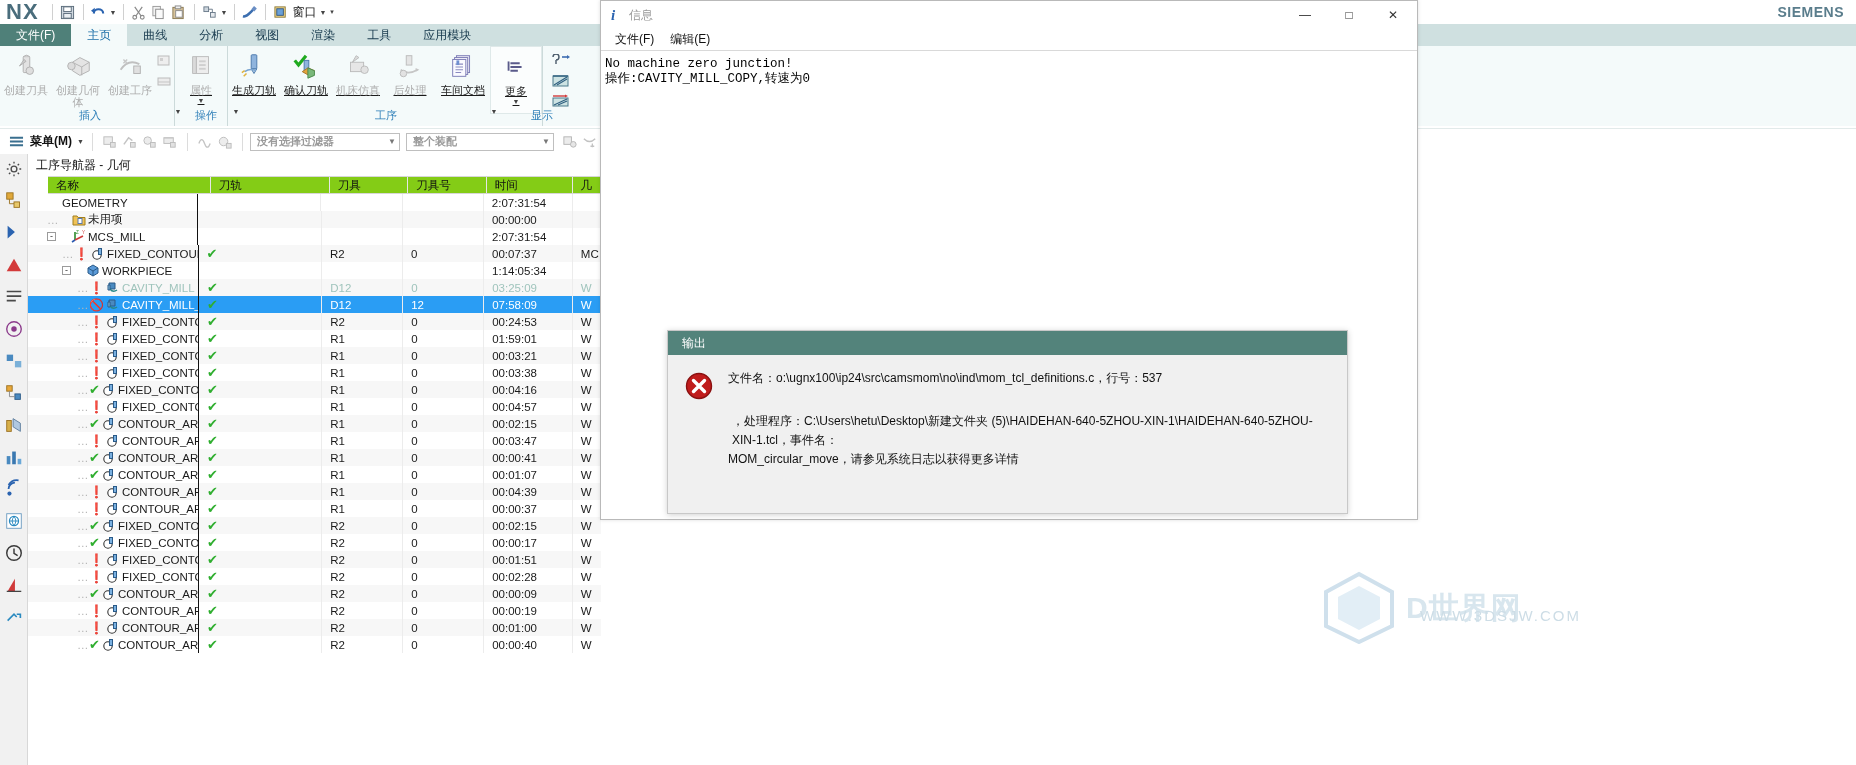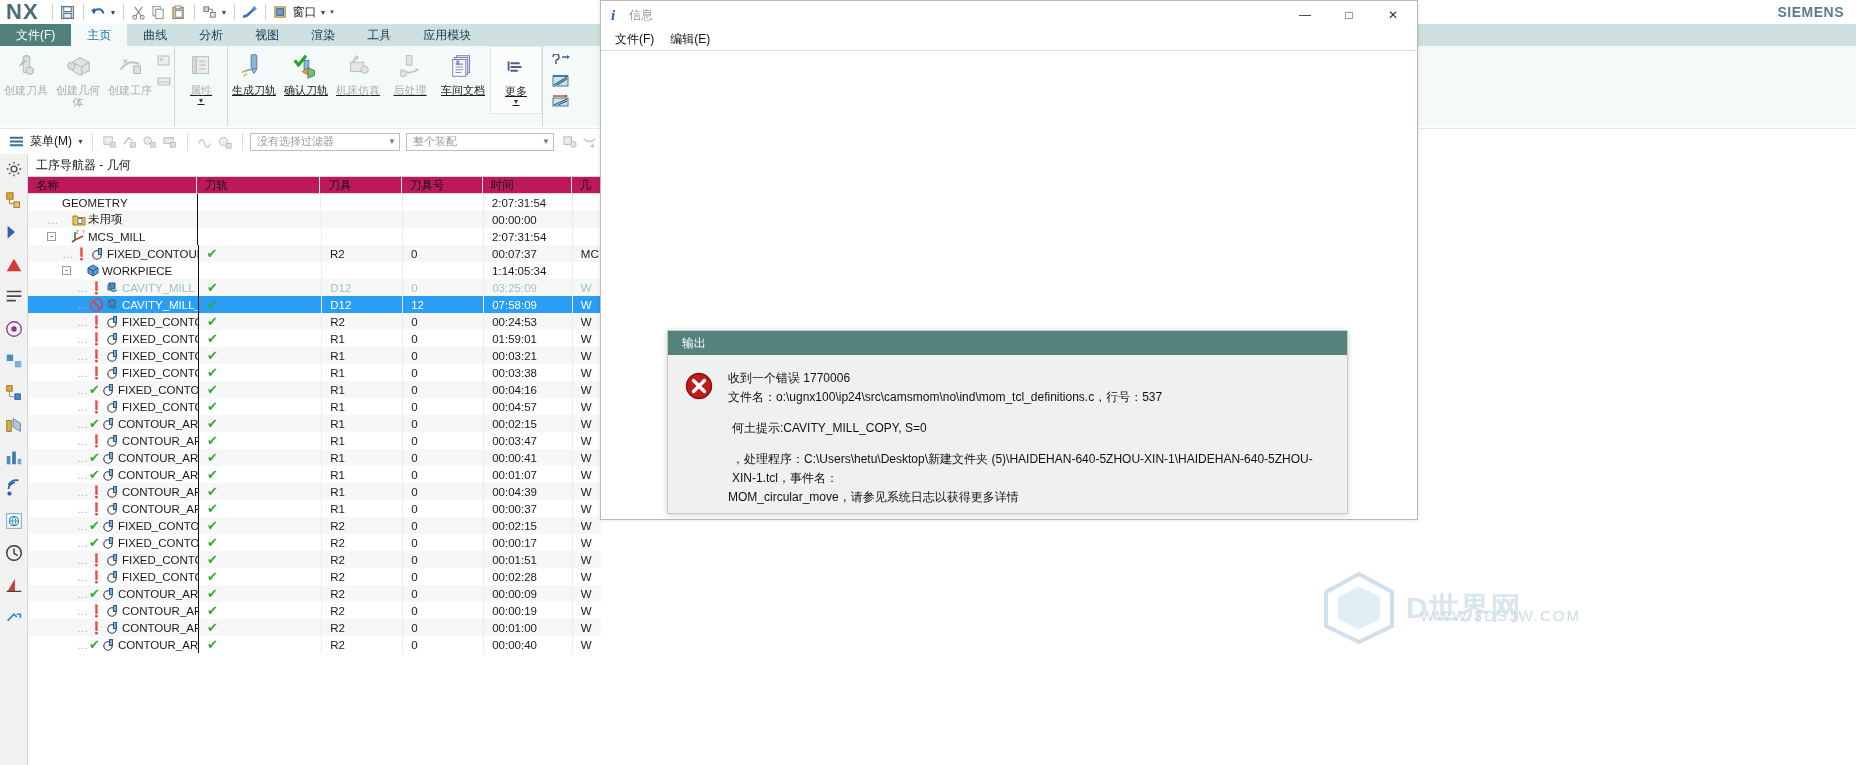--- a/index.html
+++ b/index.html
@@ -75,21 +75,21 @@
   .group-labels {
     position: absolute; left: 0; top: 108px; width: 1856px; height: 18px;
     font-size: 11px; color: #2e7fb8;
   }
   .glabel { position: absolute; top: 0; text-align: center; }
 
   
   .menubar {
     position: absolute; left: 0; top: 128px; width: 1856px; height: 26px;
     background: #ffffff; border-top: 1px solid #e2eaea;
-    display: flex; align-items: center; padding-left: 6px;
+    display: flex; align-items: center; padding-left: 6px; font-weight: bold;
   }
   .menu-btn { display: flex; align-items: center; gap: 4px; font-size: 12px; color: #111; }
   .mb-sep { width: 1px; height: 18px; background: #dcdcdc; margin: 0 7px; }
   .mb-ic { width: 20px; height: 18px; display: flex; align-items: center; justify-content: center; }
   .combo {
     height: 18px; border: 1px solid #bfbfbf; background: #fff;
     display: flex; align-items: center; justify-content: space-between;
     padding: 0 3px 0 6px; font-size: 11px; color: #9a9a9a;
   }
   .combo .cc { font-size: 8px; color: #777; }
@@ -102,22 +102,22 @@
   }
   .rail-ic { width: 22px; height: 22px; display: flex; align-items: center; justify-content: center; }
 
   
   .nav {
     position: absolute; left: 28px; top: 154px; width: 573px; height: 611px;
     background: #ffffff; overflow: hidden;
   }
   .nav-title { height: 22px; display: flex; align-items: center; padding-left: 8px; font-size: 12px; color: #111; }
   .thead {
-    display: flex; height: 18px; background: #be185d;
-    border-top: 1px solid #d7d7d7; border-bottom: 1px solid #d7d7d7;
+    display: flex; height: 18px; background: #84cc16;
+    border-top: 1px solid #d7d7d7; border-bottom: 1px solid #d7d7d7; margin-left: 20px;
   }
   .th {
     font-size: 11.5px; color: #111; padding-left: 8px; display: flex; align-items: center;
     border-right: 1px solid #e6e6e6;
   }
   .tbody { }
   .trow { display: flex; height: 17px; align-items: center; font-size: 11.5px; }
   .trow.alt { background: #f7f7f7; }
   .trow.sel { background: #2a9df4; color: #fff; }
   .td { display: flex; align-items: center; height: 17px; overflow: hidden; white-space: nowrap; }
@@ -452,20 +452,29 @@
               <rect x="2" y="4" width="15" height="8" fill="#cde3e3" stroke="#4a7b8b"></rect>
               <path d="M3 11 l13 -6 M7 11 l9 -4" stroke="#2f5f7f" stroke-width="1.1"></path>
               <path d="M2 2 h12" stroke="#d03a3a" stroke-width="1.4"></path>
               <path d="M14 0.5 l3 1.5 l-3 1.5 z" fill="#d03a3a"></path>
             </svg>
         </span>
       </div>
     </div>
   </div>
 
+  <div class="group-labels">
+    <span class="glabel" style="left:0px;width:180px">插入</span>
+    <span class="glabel" style="left:168px;width:20px;color:#444;font-size:7px">▼</span>
+    <span class="glabel" style="left:184px;width:44px">操作</span>
+    <span class="glabel" style="left:226px;width:20px;color:#444;font-size:7px">▼</span>
+    <span class="glabel" style="left:246px;width:280px">工序</span>
+    <span class="glabel" style="left:484px;width:20px;color:#444;font-size:7px">▼</span>
+    <span class="glabel" style="left:512px;width:60px">显示</span>
+  </div>
 
   <div class="menubar">
     <span class="menu-btn">
       <span class="mb-ic">
         <svg width="17" height="14" viewBox="0 0 18 15">
             <path d="M2 3 h14 M2 7 h14 M2 11 h14" stroke="#3a6f8f" stroke-width="2"></path>
           </svg>
       </span>
       <span>菜单(M)</span>
       <span class="qat-caret">▼</span>
@@ -1182,36 +1191,36 @@
       <span class="iw-winbtns">
         <span class="iw-wb">—</span>
         <span class="iw-wb">□</span>
         <span class="iw-wb close">✕</span>
       </span>
     </div>
     <div class="iw-menu">
       <span>文件(F)</span>
       <span>编辑(E)</span>
     </div>
+    <div class="iw-body">No machine zero junction!
+操作:CAVITY_MILL_COPY,转速为0</div>
   </div>
 
   <div class="dlg">
     <div class="dlg-title">输出</div>
     <div class="dlg-body">
       <span class="err-ic">
         <svg width="30" height="30" viewBox="0 0 30 30">
           <circle cx="15" cy="15" r="12.5" fill="#c01c1c" stroke="#8a1010" stroke-width="1.4"></circle>
           <path d="M9.5 9.5 L20.5 20.5 M20.5 9.5 L9.5 20.5" stroke="#fff" stroke-width="3.4" stroke-linecap="round"></path>
         </svg>
       </span>
       <div class="dlg-lines">
-        <div>收到一个错误 1770006</div>
         <div>文件名：o:\ugnx100\ip24\src\camsmom\no\ind\mom_tcl_definitions.c，行号：537</div>
         <div class="dlg-blank"></div>
-        <div style="padding-left:4px">何土提示:CAVITY_MILL_COPY, S=0</div>
         <div class="dlg-blank"></div>
         <div style="padding-left:4px">，处理程序：C:\Users\hetu\Desktop\新建文件夹 (5)\HAIDEHAN-640-5ZHOU-XIN-1\HAIDEHAN-640-5ZHOU-XIN-1.tcl，事件名：</div>
         <div>MOM_circular_move，请参见系统日志以获得更多详情</div>
       </div>
     </div>
   </div>
 
   <div class="wm">
     <span>
       <svg width="78" height="74" viewBox="0 0 78 74">

